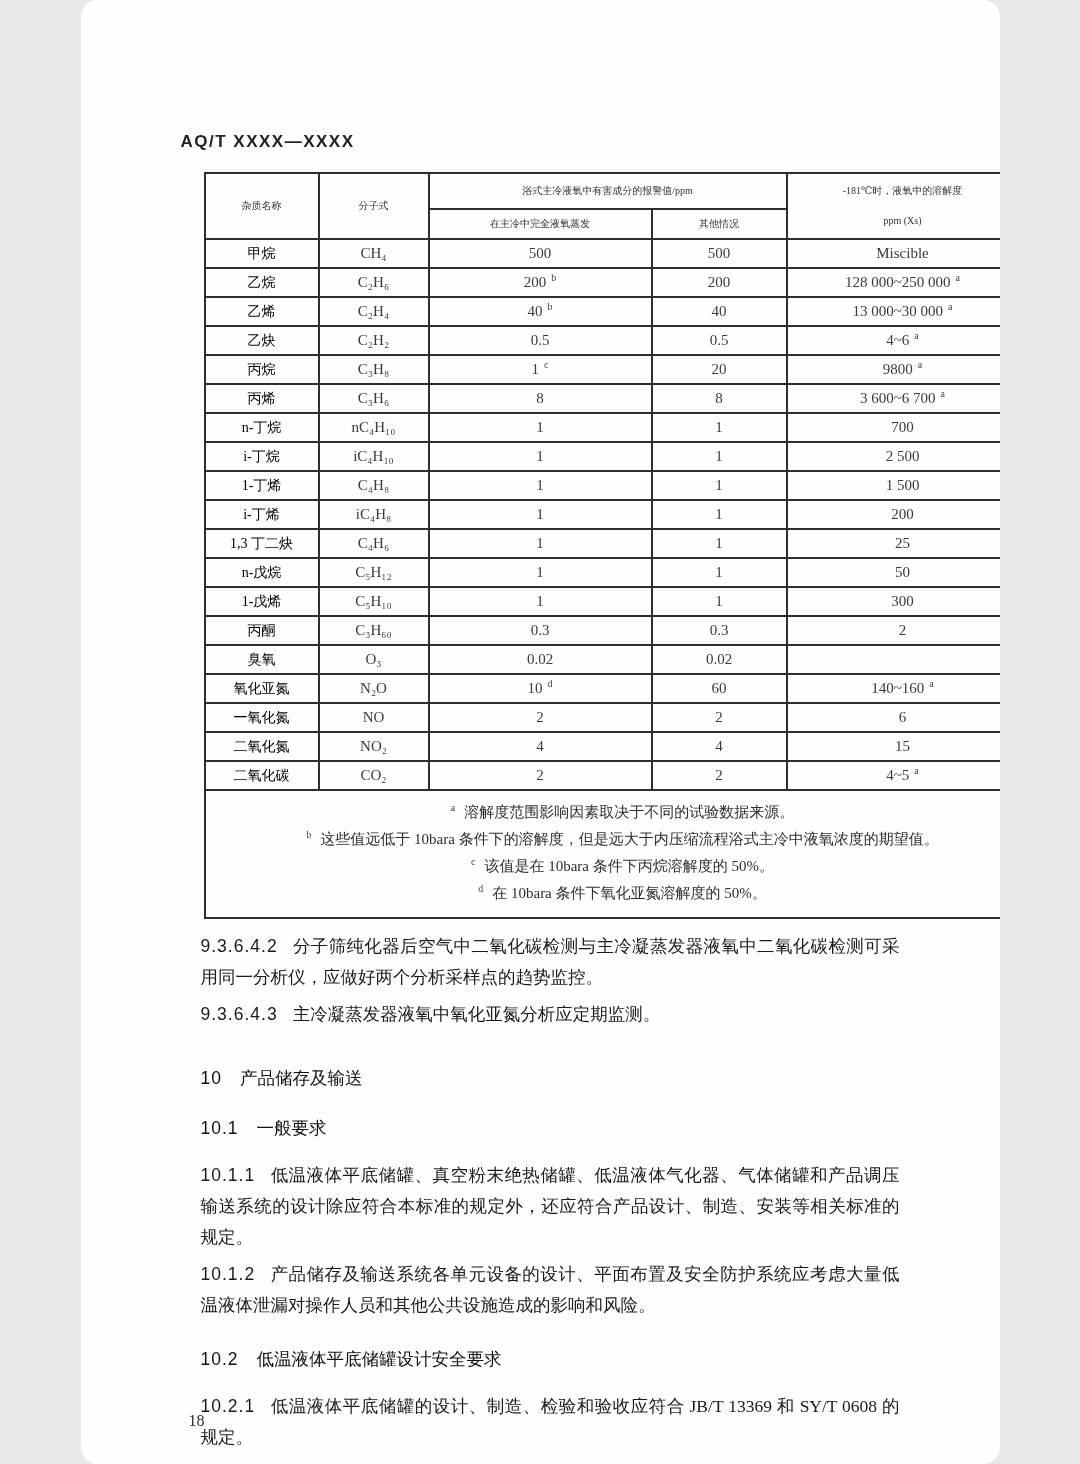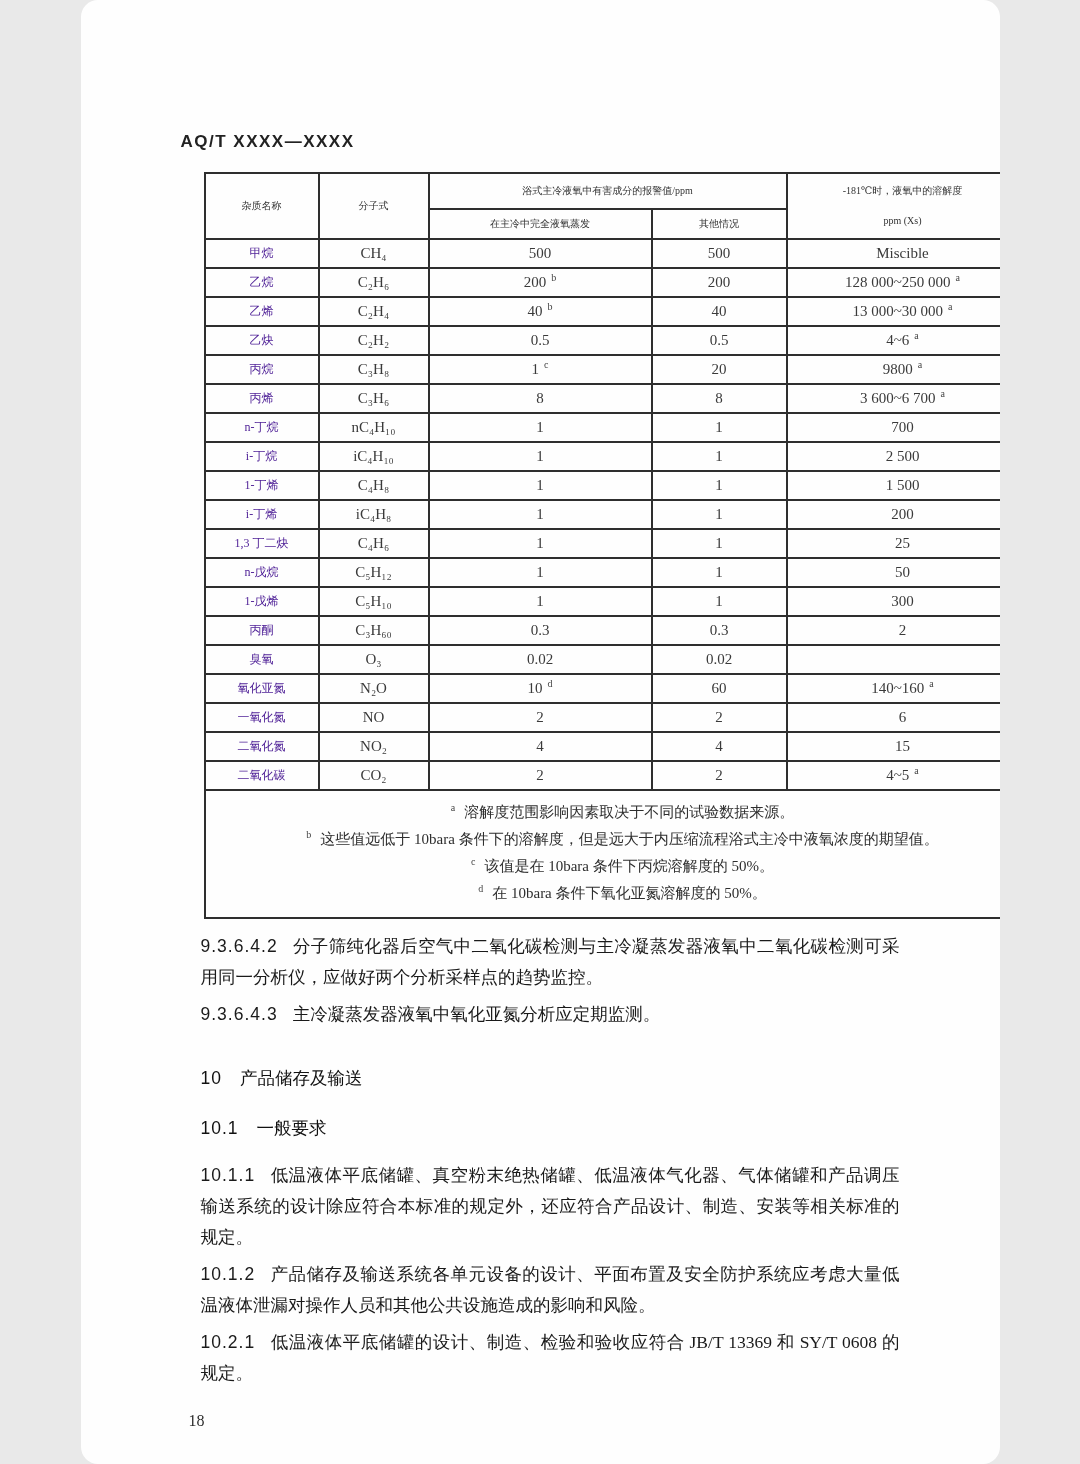--- a/index.html
+++ b/index.html
@@ -44,21 +44,21 @@
     padding: 2px 4px;
   }
   thead tr.hrow1 th { height: 36px; }
   thead tr.hrow2 th { height: 30px; }
   th.sol-head div { line-height: 30px; }
   tbody td {
     height: 29px;
     font-size: 15px;
     font-family: "Liberation Serif", "DejaVu Serif", serif;
   }
-  tbody td.c-name { font-size: 12px; color: #4c1d95; }
+  tbody td.c-name { font-size: 14px; color: #000000; }
   tbody td sup, .fn sup {
     font-size: 10px;
     margin-left: 5px;
     color: #444;
     vertical-align: super;
     line-height: 0;
   }
   td.fn-cell {
     text-align: left;
     padding: 8px 10px 10px 32px;
@@ -283,19 +283,20 @@
     <p class="body-para"><span class="num">9.3.6.4.2</span><span>分子筛纯化器后空气中二氧化碳检测与主冷凝蒸发器液氧中二氧化碳检测可采用同一分析仪，应做好两个分析采样点的趋势监控。</span></p>
     <p class="body-para"><span class="num">9.3.6.4.3</span><span>主冷凝蒸发器液氧中氧化亚氮分析应定期监测。</span></p>
 
     <h2 class="sec-h1"><span class="num">10</span><span>产品储存及输送</span></h2>
 
     <h3 class="sec-h2"><span class="num">10.1</span><span>一般要求</span></h3>
 
     <p class="body-para"><span class="num">10.1.1</span><span>低温液体平底储罐、真空粉末绝热储罐、低温液体气化器、气体储罐和产品调压输送系统的设计除应符合本标准的规定外，还应符合产品设计、制造、安装等相关标准的规定。</span></p>
     <p class="body-para"><span class="num">10.1.2</span><span>产品储存及输送系统各单元设备的设计、平面布置及安全防护系统应考虑大量低温液体泄漏对操作人员和其他公共设施造成的影响和风险。</span></p>
 
+    <h3 class="sec-h2"><span class="num">10.2</span><span>低温液体平底储罐设计安全要求</span></h3>
 
     <p class="body-para"><span class="num">10.2.1</span><span>低温液体平底储罐的设计、制造、检验和验收应符合 JB/T 13369 和 SY/T 0608 的规定。</span></p>
   </div>
 
   <div class="page-number">18</div>
 
 </div>
 
 </body></html>

